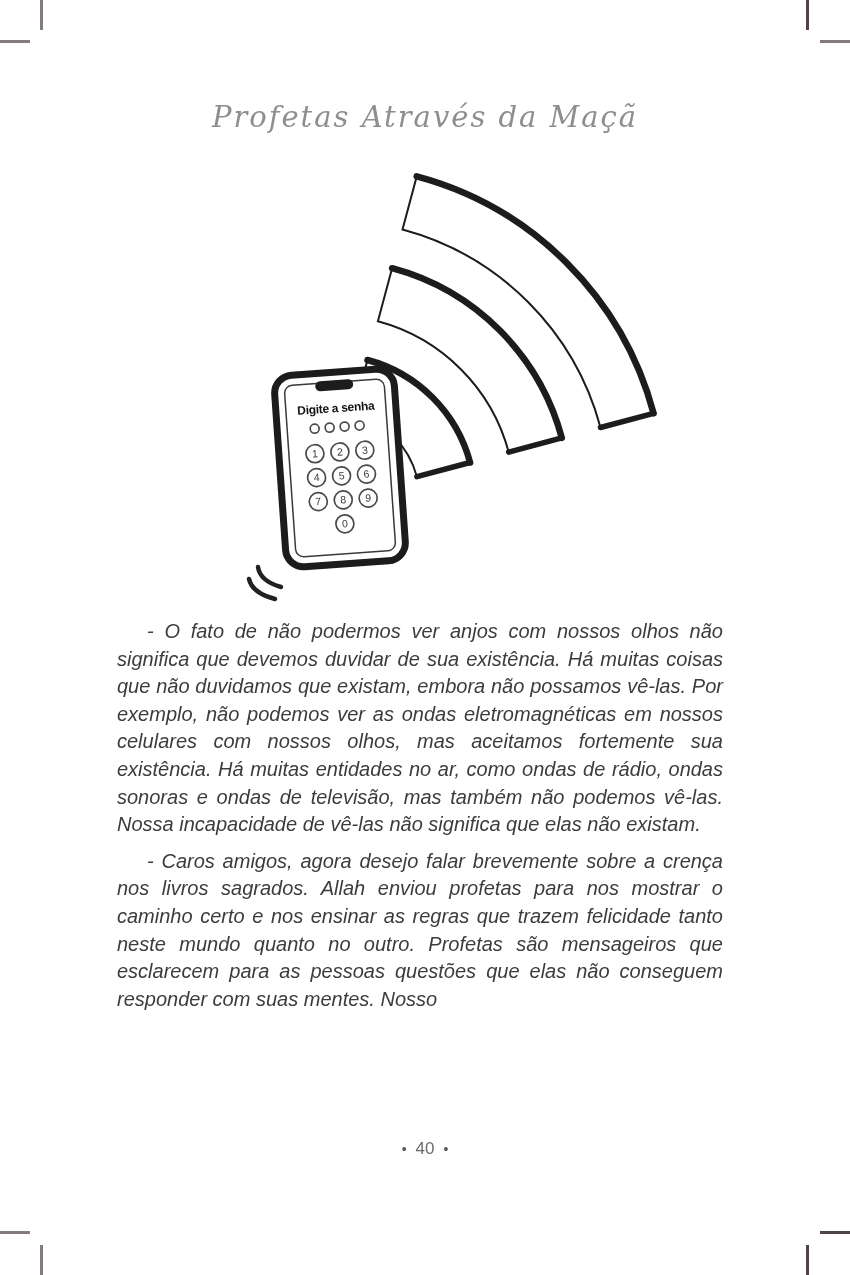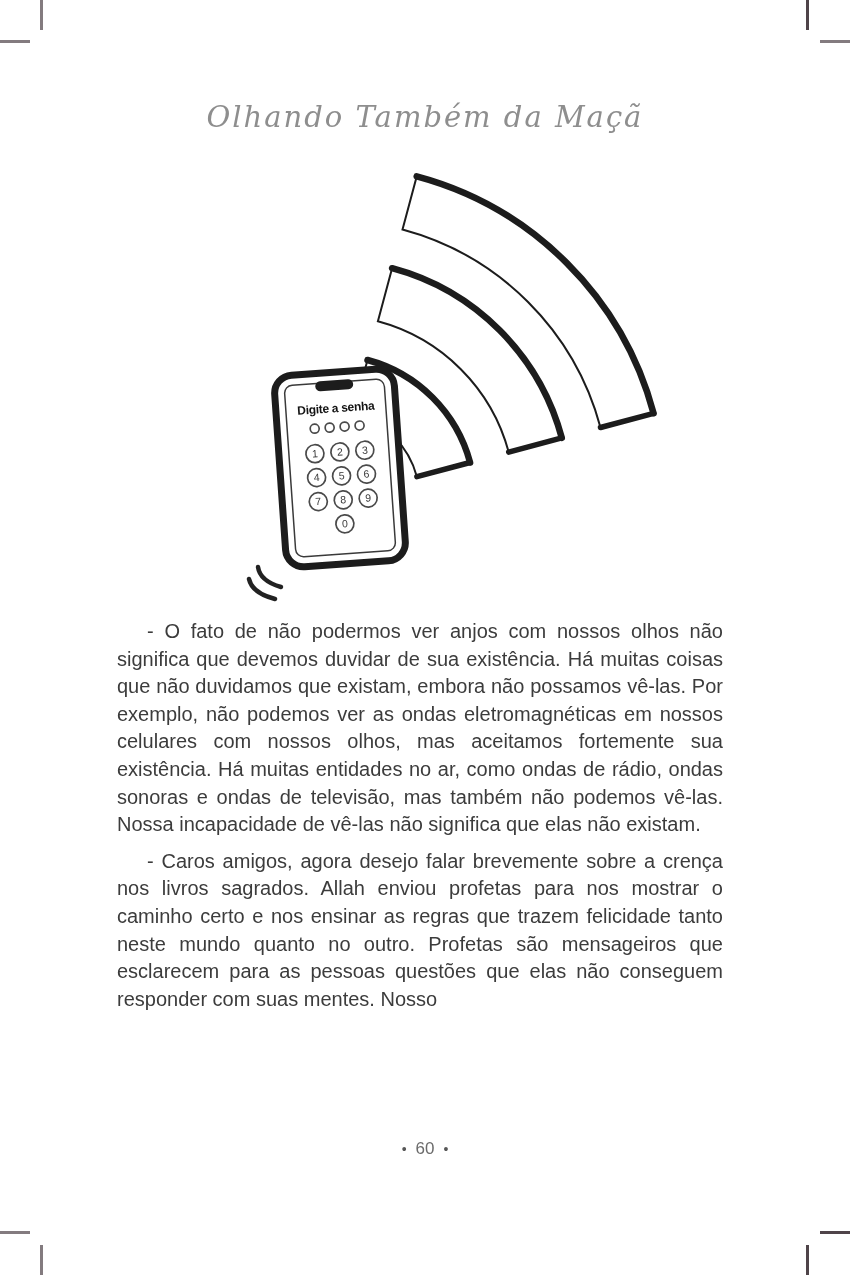--- a/index.html
+++ b/index.html
@@ -23,21 +23,21 @@
     font-size:29px;letter-spacing:2px;color:#8e8e8e;
   }
 
   .illustration{position:absolute;left:0;top:150px;width:850px;height:465px;}
 
   .body-text{
     position:absolute;top:618px;left:117px;width:606px;
     font-size:20px;line-height:27.6px;color:#3c3c3c;
     text-align:justify;
   }
-  .body-text p{margin:0 0 9px 0;text-indent:30px;}
+  .body-text p{margin:0 0 9px 0;text-indent:30px;font-style:italic;}
 
   .page-number{
     position:absolute;top:1139px;left:0;width:850px;
     display:flex;justify-content:center;align-items:center;gap:9px;
     color:#6b6b6b;font-size:17px;
   }
   .page-number .bullet{font-size:14px;color:#575757;}
 
   
   .wave-band{fill:#ffffff;stroke:#1c1c1c;stroke-width:2;}
@@ -60,21 +60,21 @@
 
   <div class="crop v tl-v"></div>
   <div class="crop h tl-h"></div>
   <div class="crop v dark tr-v"></div>
   <div class="crop h tr-h"></div>
   <div class="crop h bl-h"></div>
   <div class="crop v bl-v"></div>
   <div class="crop h dark br-h"></div>
   <div class="crop v dark br-v"></div>
 
-  <div class="header-title">Olhando Também da Maçã</div>
+  <div class="header-title">Profetas Através da Maçã</div>
 
   <svg class="illustration" viewBox="0 150 850 465" xmlns="http://www.w3.org/2000/svg" aria-hidden="true">
 
     <g>
 
       <path class="wave-band" d="M416.7 176.4 A335 335 0 0 1 653.6 413.3 L600.5 427.5 A280 280 0 0 0 402.5 229.5 Z"></path>
       <path class="wave-edge" d="M416.7 176.4 A335 335 0 0 1 653.6 413.3"></path>
       <path class="wave-cap" d="M653.6 413.3 L600.5 427.5"></path>
 
       <path class="wave-band" d="M392.1 268.2 A240 240 0 0 1 561.8 437.9 L508.7 452.1 A185 185 0 0 0 377.9 321.3 Z"></path>
@@ -131,17 +131,17 @@
     </g>
   </svg>
 
   <div class="body-text">
     <p>- O fato de não podermos ver anjos com nossos olhos não significa que devemos duvidar de sua existência. Há muitas coisas que não duvidamos que existam, embora não possamos vê-las. Por exemplo, não podemos ver as ondas eletromagnéticas em nossos celulares com nossos olhos, mas aceitamos fortemente sua existência. Há muitas entidades no ar, como ondas de rádio, ondas sonoras e ondas de televisão, mas também não podemos vê-las. Nossa incapacidade de vê-las não significa que elas não existam.</p>
     <p>- Caros amigos, agora desejo falar brevemente sobre a crença nos livros sagrados. Allah enviou profetas para nos mostrar o caminho certo e nos ensinar as regras que trazem felicidade tanto neste mundo quanto no outro. Profetas são mensageiros que esclarecem para as pessoas questões que elas não conseguem responder com suas mentes. Nosso</p>
   </div>
 
   <div class="page-number">
     <span class="bullet">•</span>
-    <span>60</span>
+    <span>40</span>
     <span class="bullet">•</span>
   </div>
 
 </div>
 
 </body></html>

